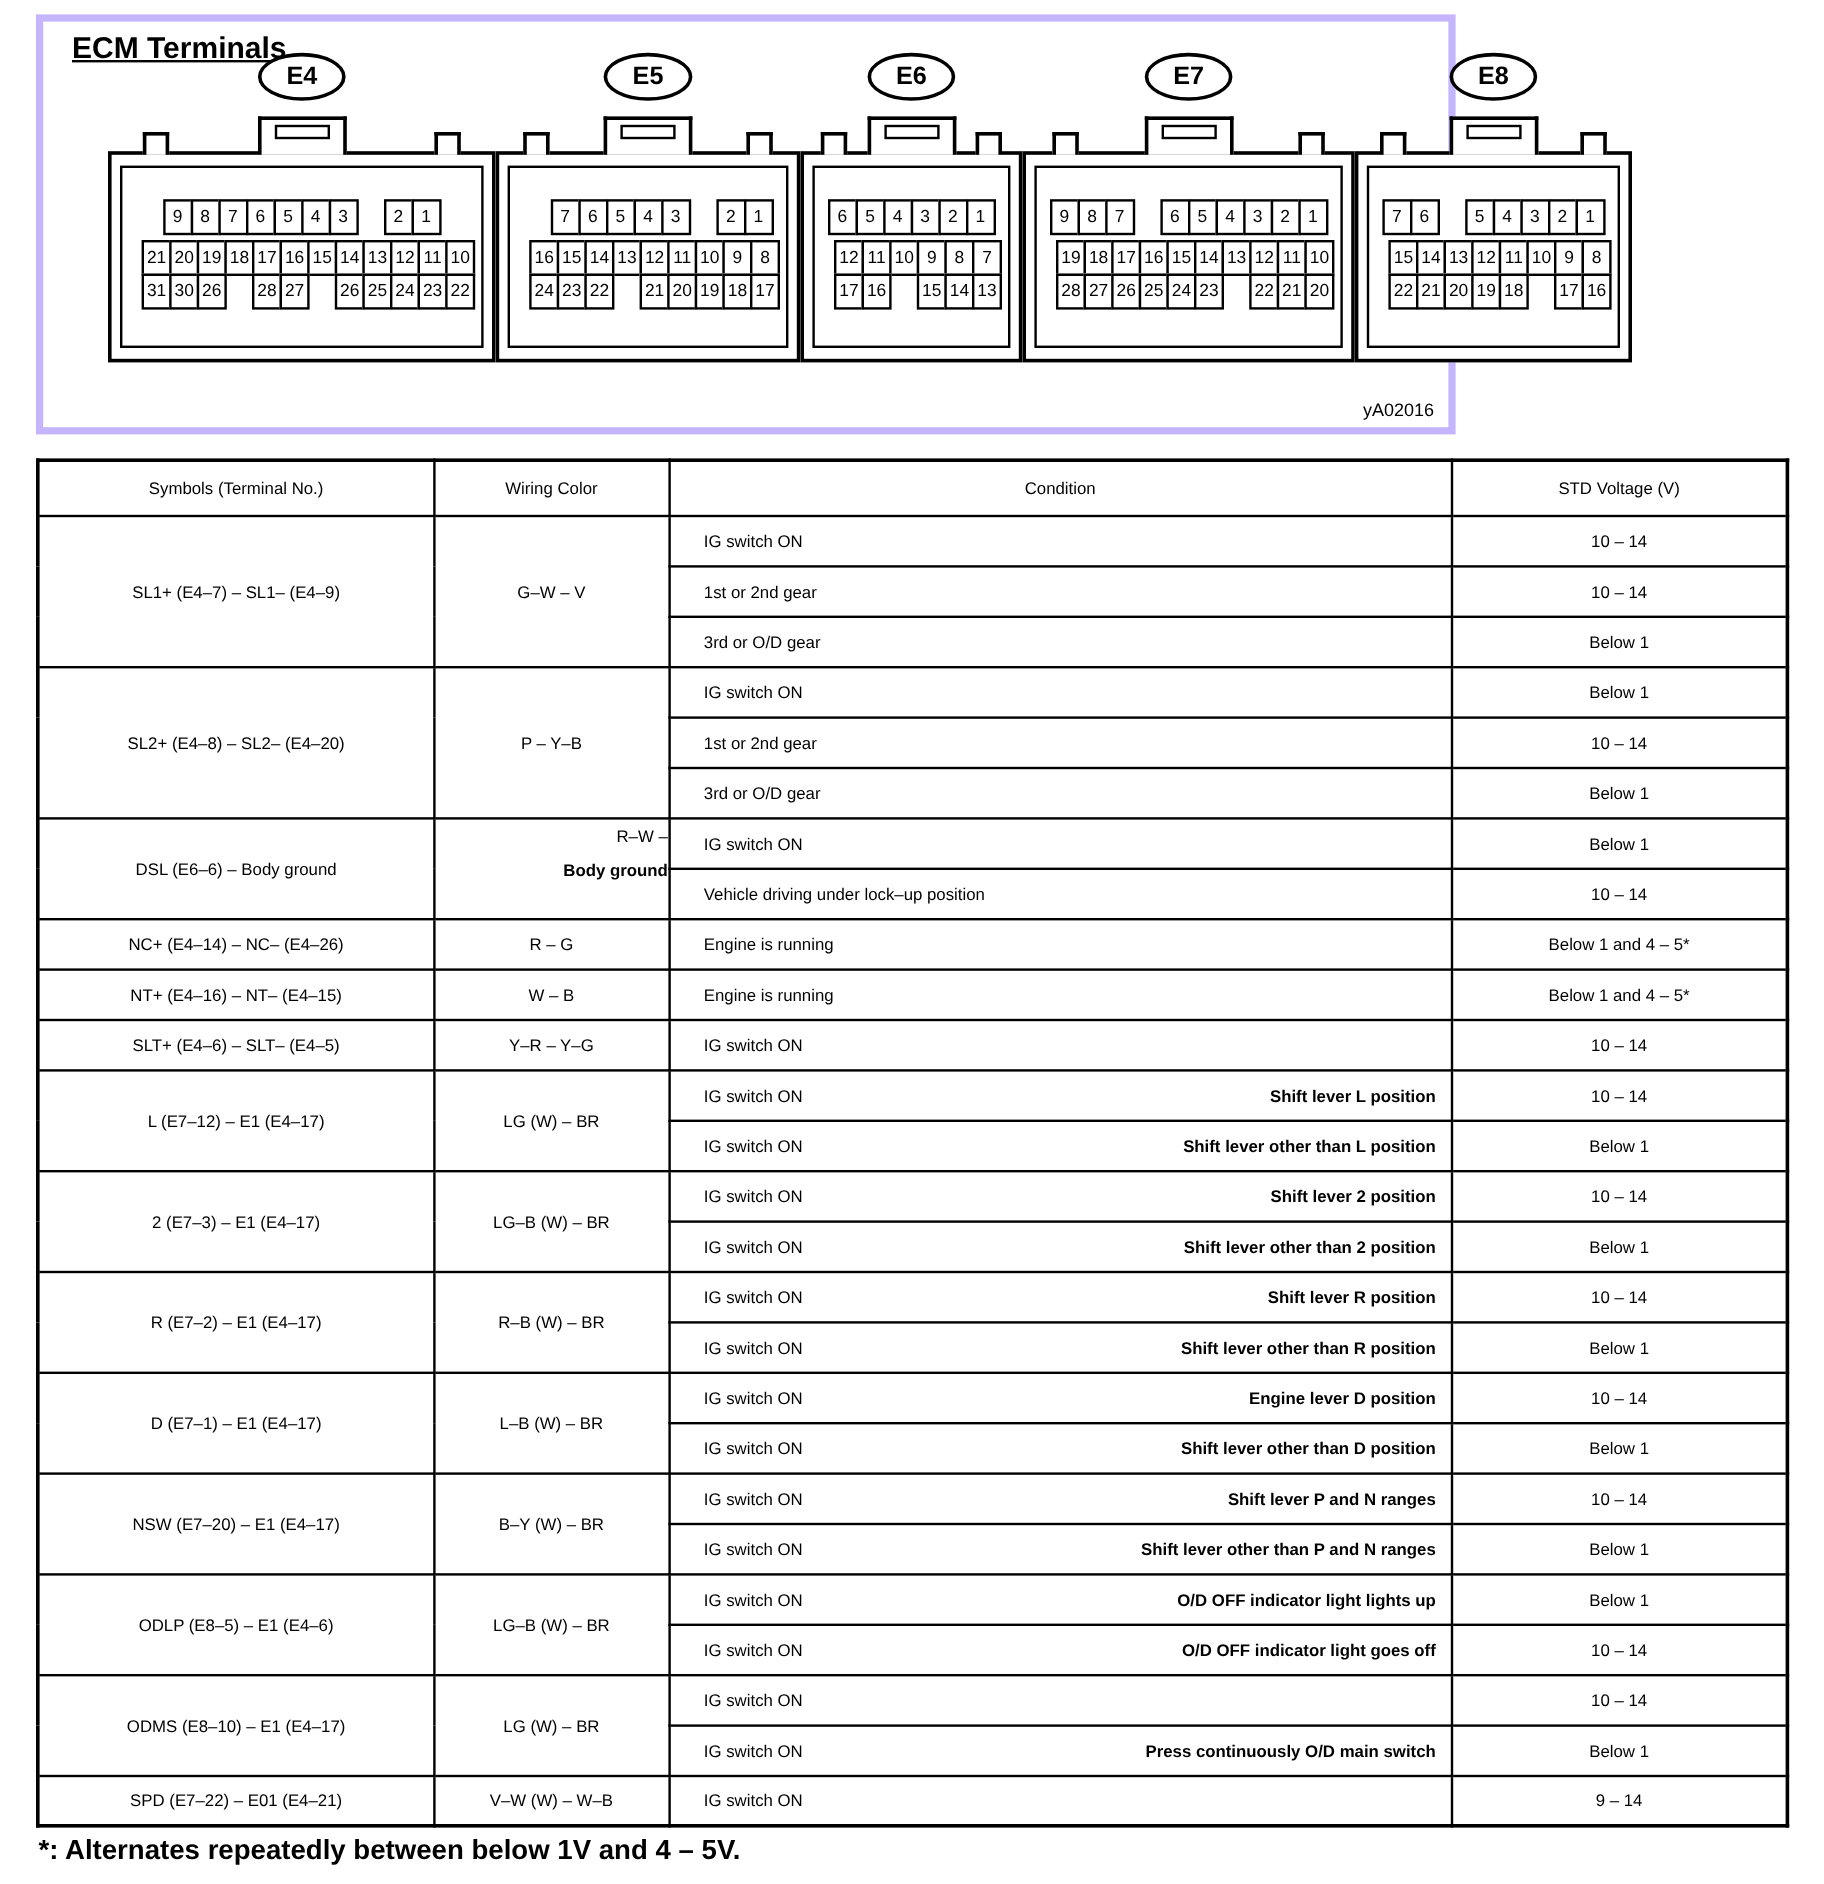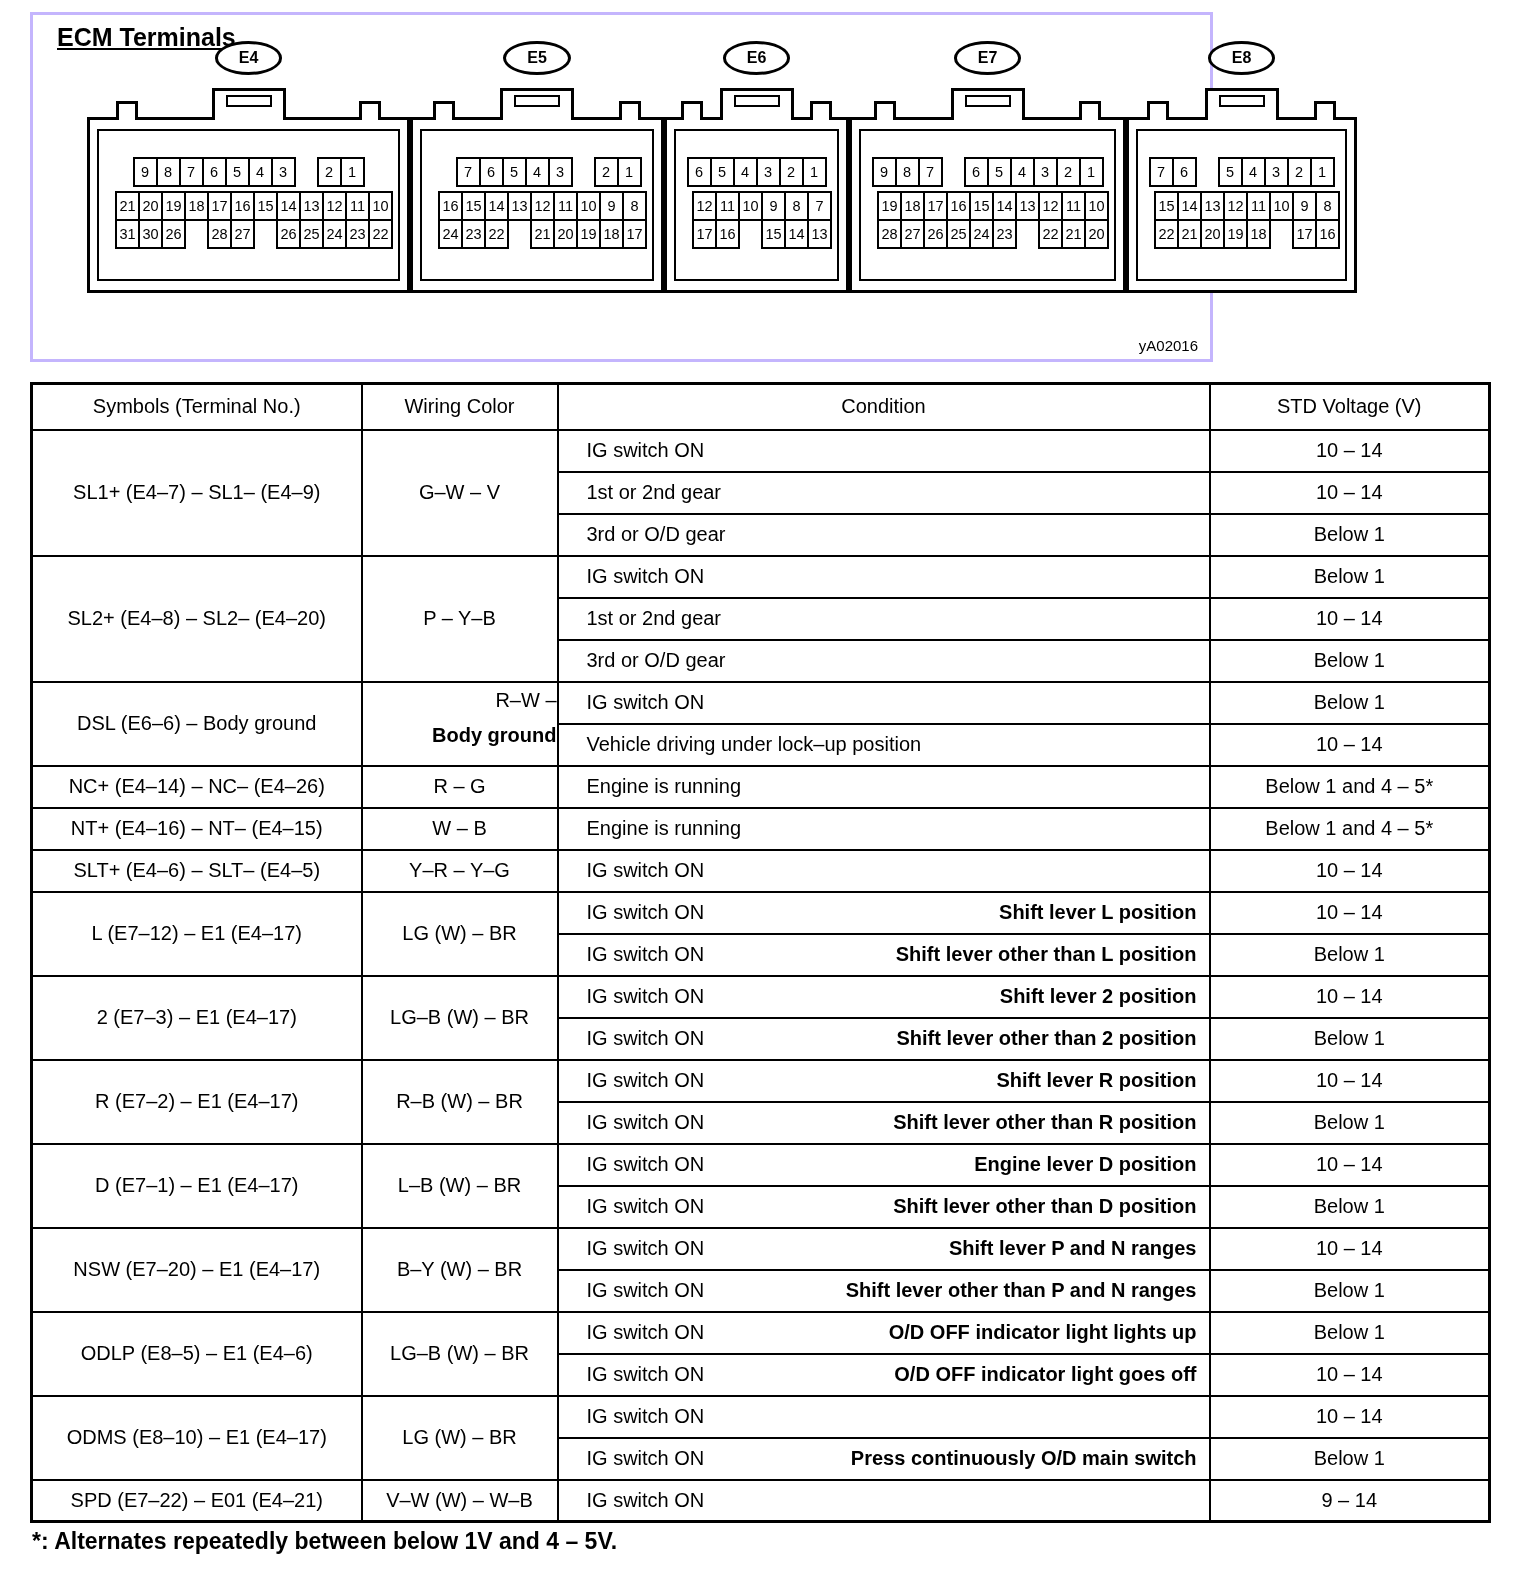--- a/index.html
+++ b/index.html
@@ -8,39 +8,39 @@
     width: 1520px; height: 1570px;
     background: #ffffff; color: #000000;
     font-family: "Liberation Sans", sans-serif;
     position: relative;
   }
 
   
   .diagram-box {
     position: absolute; left: 30px; top: 12px;
     width: 1183px; height: 350px;
-    border: 3px solid #c4b5fd; background: #fff;
+    border: 6px solid #c4b5fd; background: #fff;
   }
   .diagram-title {
     position: absolute; top: 8px; left: 24px;
     font-size: 25px; font-weight: bold;
     text-decoration: underline;
   }
   .figure-code {
     position: absolute; right: 12px; bottom: 5px;
     font-size: 15px;
   }
   .connectors {
     position: absolute; top: 26px; left: 54px; right: 42px;
     display: flex; justify-content: space-between; align-items: flex-start;
   }
   .connector-group { display: flex; flex-direction: column; align-items: center; }
   .conn-label {
     border: 3px solid #000; border-radius: 50%;
-    padding: 5px 21px; font-size: 16px; font-weight: bold;
+    padding: 5px 21px; font-size: 21px; font-weight: bold;
     margin-bottom: 13px; background: #fff;
   }
   .conn-tabs {
     display: flex; justify-content: space-between; align-items: flex-end;
     padding: 0 9%; height: 32px; margin-bottom: -3px;
     position: relative; z-index: 2;
   }
   .tab-sm { width: 22px; height: 19px; border: 3px solid #000; border-bottom: none; background: #fff; }
   .tab-lg {
     width: 74px; height: 32px; border: 3px solid #000; border-bottom: none;
@@ -60,21 +60,21 @@
     display: flex; align-items: center; justify-content: center;
     font-size: 14.5px; background: #fff; margin-left: -2px;
   }
   .pin:first-child { margin-left: 0; }
   .pin.gap { border-color: transparent; background: transparent; }
 
   
   .terminal-table {
     position: absolute; left: 30px; top: 382px;
     width: 1458px; border-collapse: collapse;
-    border: 3px solid #000; font-size: 20px;
+    border: 3px solid #000; font-size: 14px;
     table-layout: fixed;
   }
   .terminal-table th, .terminal-table td {
     border: 2px solid #000; padding: 0; overflow: hidden;
   }
   .terminal-table th { height: 46px; font-weight: normal; text-align: center; }
   .terminal-table td { height: 42px; }
   .sym-cell, .wire-cell, .volt-cell { text-align: center; }
   .wire-two-line { padding: 2px 8px; vertical-align: top; }
   .wire-l1 { text-align: right; padding-top: 6px; }

